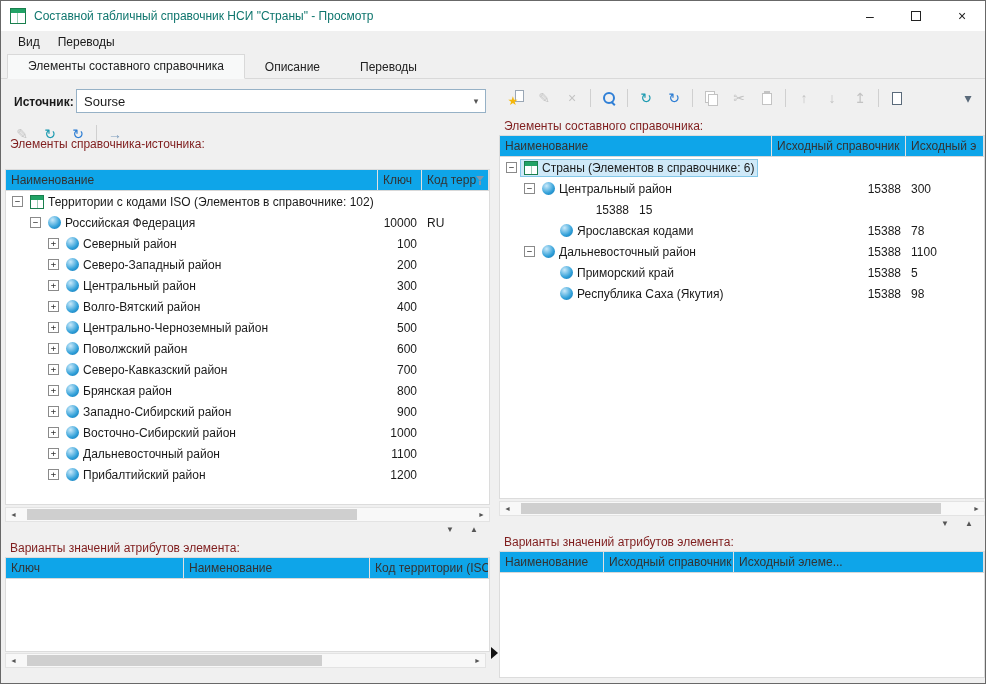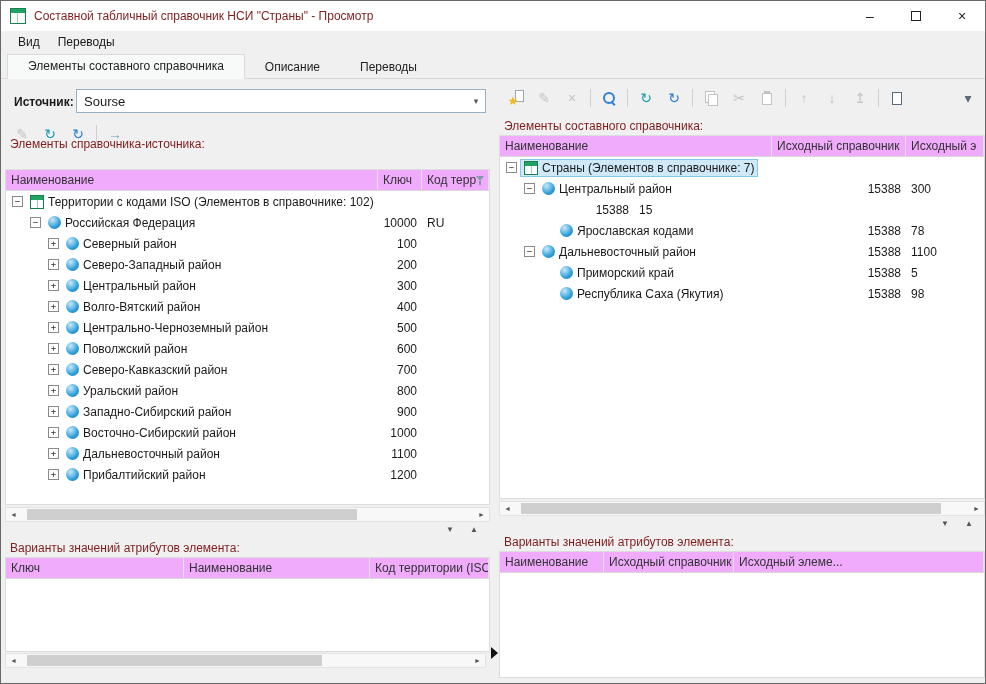--- a/index.html
+++ b/index.html
@@ -3,21 +3,21 @@
 <meta charset="utf-8">
 <style>
   * { margin:0; padding:0; box-sizing:border-box; }
   body { font-family:"Liberation Sans", sans-serif; font-size:12px; color:#1a1a1a; background:#9a9a9a; }
   button { border:none; background:none; font:inherit; padding:0; cursor:default; }
 
   .window { position:relative; width:986px; height:684px; background:#f0f0f0; border:1px solid #686868; overflow:hidden; }
 
   
   .titlebar { position:absolute; left:0; top:0; width:100%; height:30px; background:#ffffff; display:flex; align-items:center; }
-  .title-text { margin-left:8px; color:#7f1d1d; }
+  .title-text { margin-left:8px; color:#0f766e; }
   .win-controls { position:absolute; right:0; top:0; height:30px; display:flex; }
   .win-btn { width:46px; height:30px; display:flex; align-items:center; justify-content:center; font-size:14px; color:#222; }
   .maxbox { width:10px; height:10px; border:1px solid #222; display:inline-block; }
 
   
   .table-icon { position:relative; display:inline-block; width:14px; height:14px; background:#fff; border:1px solid #1a7f4e; flex:none; }
   .table-icon::before { content:""; position:absolute; left:0; top:0; right:0; height:4px; background:var(--green,#21a366); }
   .table-icon::after { content:""; position:absolute; left:6px; top:4px; bottom:0; width:1px; background:#9fcdb6; }
   .app-icon { width:16px; height:16px; margin-left:9px; }
   .sphere { display:inline-block; width:13px; height:13px; border-radius:50%; flex:none;
@@ -75,21 +75,21 @@
   .add-ic .pg { position:absolute; right:1px; top:0; width:9px; height:12px; background:#fff; border:1px solid #9aa7b5; }
   .add-ic .st { position:absolute; left:0; bottom:-1px; color:#f5b70a; font-size:12px; line-height:12px; }
 
   
   .gridbox { position:absolute; background:#fff; border:1px solid #dcdcdc; }
   .left-treebox  { left:1px; top:88px;  width:485px; height:336px; }
   .left-attrbox  { left:1px; top:476px; width:485px; height:95px; }
   .right-treebox { left:1px; top:54px;  width:486px; height:364px; }
   .right-attrbox { left:1px; top:470px; width:486px; height:127px; }
 
-  .ghead { position:absolute; top:0; left:0; right:0; height:21px; display:flex; background:#f0abfc; border-bottom:1px solid #d8d8d8; overflow:hidden; }
+  .ghead { position:absolute; top:0; left:0; right:0; height:21px; display:flex; background:#0ea5e9; border-bottom:1px solid #d8d8d8; overflow:hidden; }
   .hcell { display:flex; align-items:center; padding:0 5px; border-right:1px solid #e1e1e1; color:#333; overflow:hidden; white-space:nowrap; flex:none; }
   .gbody { position:absolute; top:21px; left:0; right:0; bottom:0; background:#fff; overflow:hidden; }
 
   .left-treebox .c1 { width:372px; } .left-treebox .c2 { width:44px; } .left-treebox .c3 { flex:1; }
   .right-treebox .c1 { width:272px; } .right-treebox .c2 { width:134px; } .right-treebox .c3 { flex:1; }
   .left-attrbox .c1 { width:178px; } .left-attrbox .c2 { width:186px; } .left-attrbox .c3 { flex:1; }
   .right-attrbox .c1 { width:104px; } .right-attrbox .c2 { width:130px; } .right-attrbox .c3 { flex:1; }
 
   .funnel { position:relative; width:9px; height:9px; margin-left:auto; flex:none; }
   .funnel::before { content:""; position:absolute; left:0; top:0; border-left:4px solid transparent; border-right:4px solid transparent; border-top:5px solid #8496a8; }
@@ -294,21 +294,21 @@
             </div>
             <div class="c2">700</div>
             <div class="c3"></div>
           </div>
           <div class="tree-row">
             <div class="c1">
               <span class="indent" style="width: 42px;"></span>
               <span class="exp">+</span>
               <span class="node-box">
                 <span class="sphere"></span>
-                <span class="node-label">Уральский район</span>
+                <span class="node-label">Брянская район</span>
               </span>
             </div>
             <div class="c2">800</div>
             <div class="c3"></div>
           </div>
           <div class="tree-row">
             <div class="c1">
               <span class="indent" style="width: 42px;"></span>
               <span class="exp">+</span>
               <span class="node-box">
@@ -466,21 +466,21 @@
             <span>Исходный э</span>
           </div>
         </div>
       <div class="gbody" id="right-tree">
           <div class="tree-row">
             <div class="c1">
               <span class="indent" style="width: 6px;"></span>
               <span class="exp">−</span>
               <span class="node-box sel">
                 <span class="table-icon"></span>
-                <span class="node-label">Страны (Элементов в справочнике: 7)</span>
+                <span class="node-label">Страны (Элементов в справочнике: 6)</span>
               </span>
             </div>
             <div class="c2"></div>
             <div class="c3"></div>
           </div>
           <div class="tree-row">
             <div class="c1">
               <span class="indent" style="width: 24px;"></span>
               <span class="exp">−</span>
               <span class="node-box">

